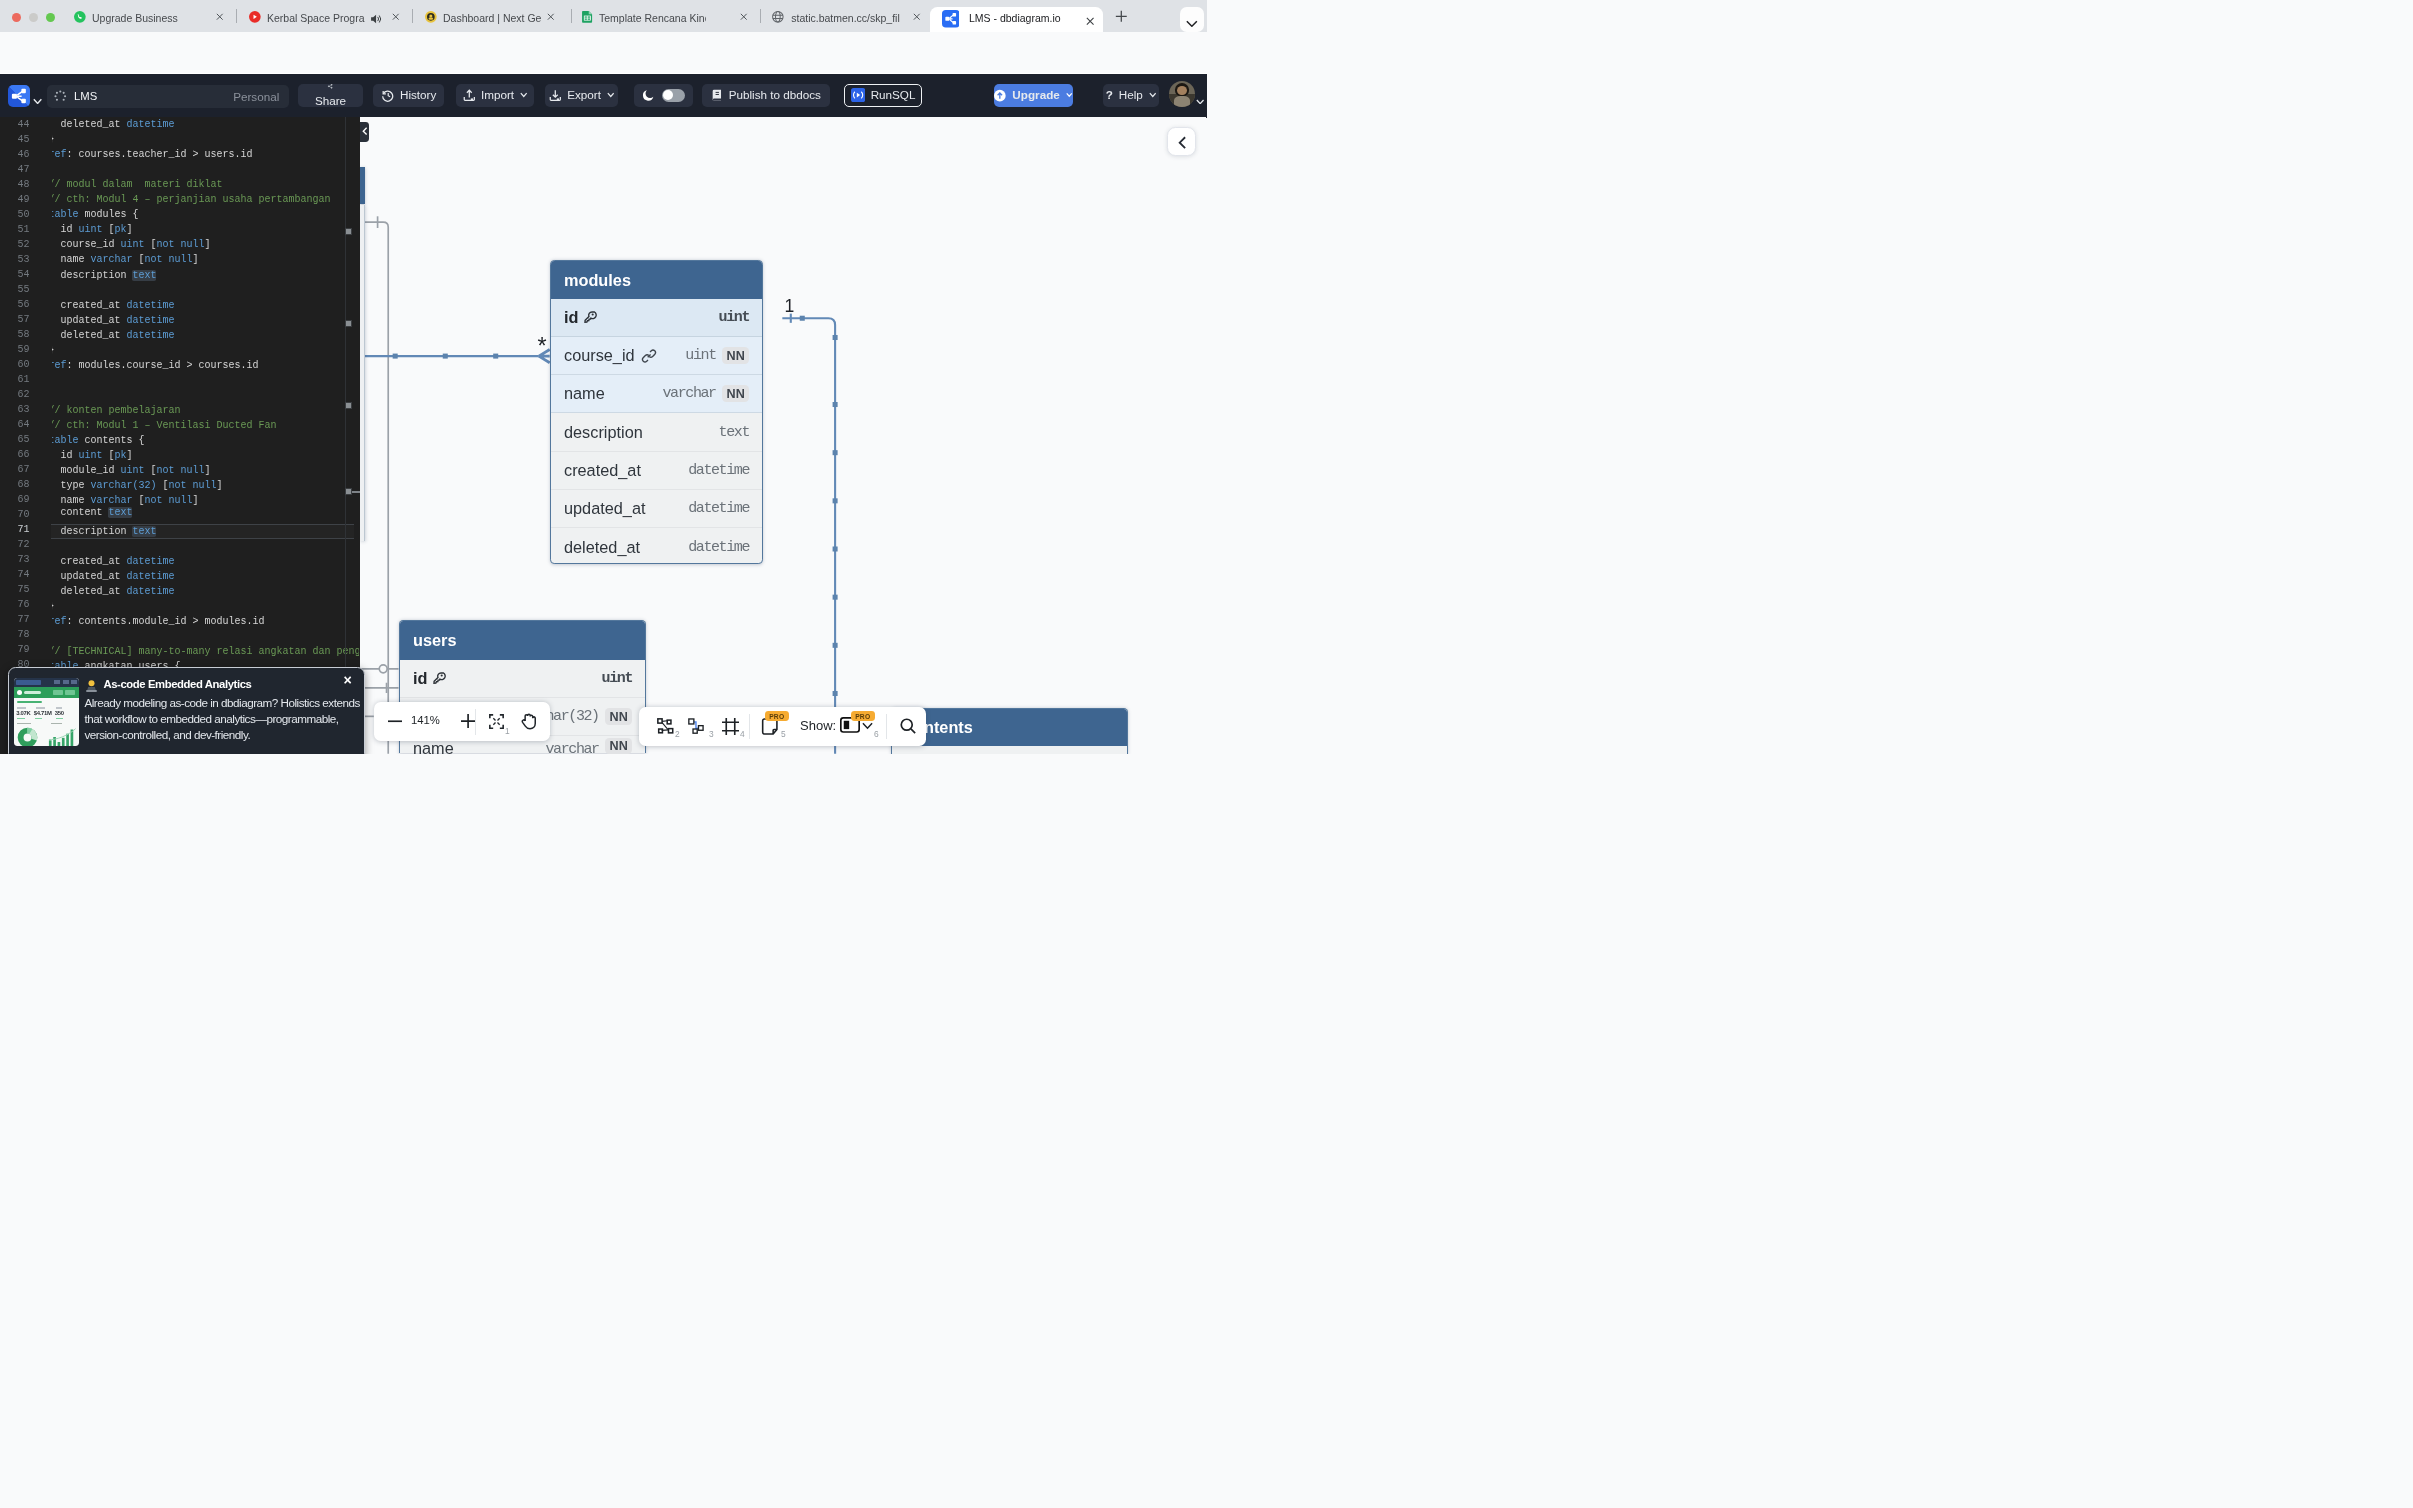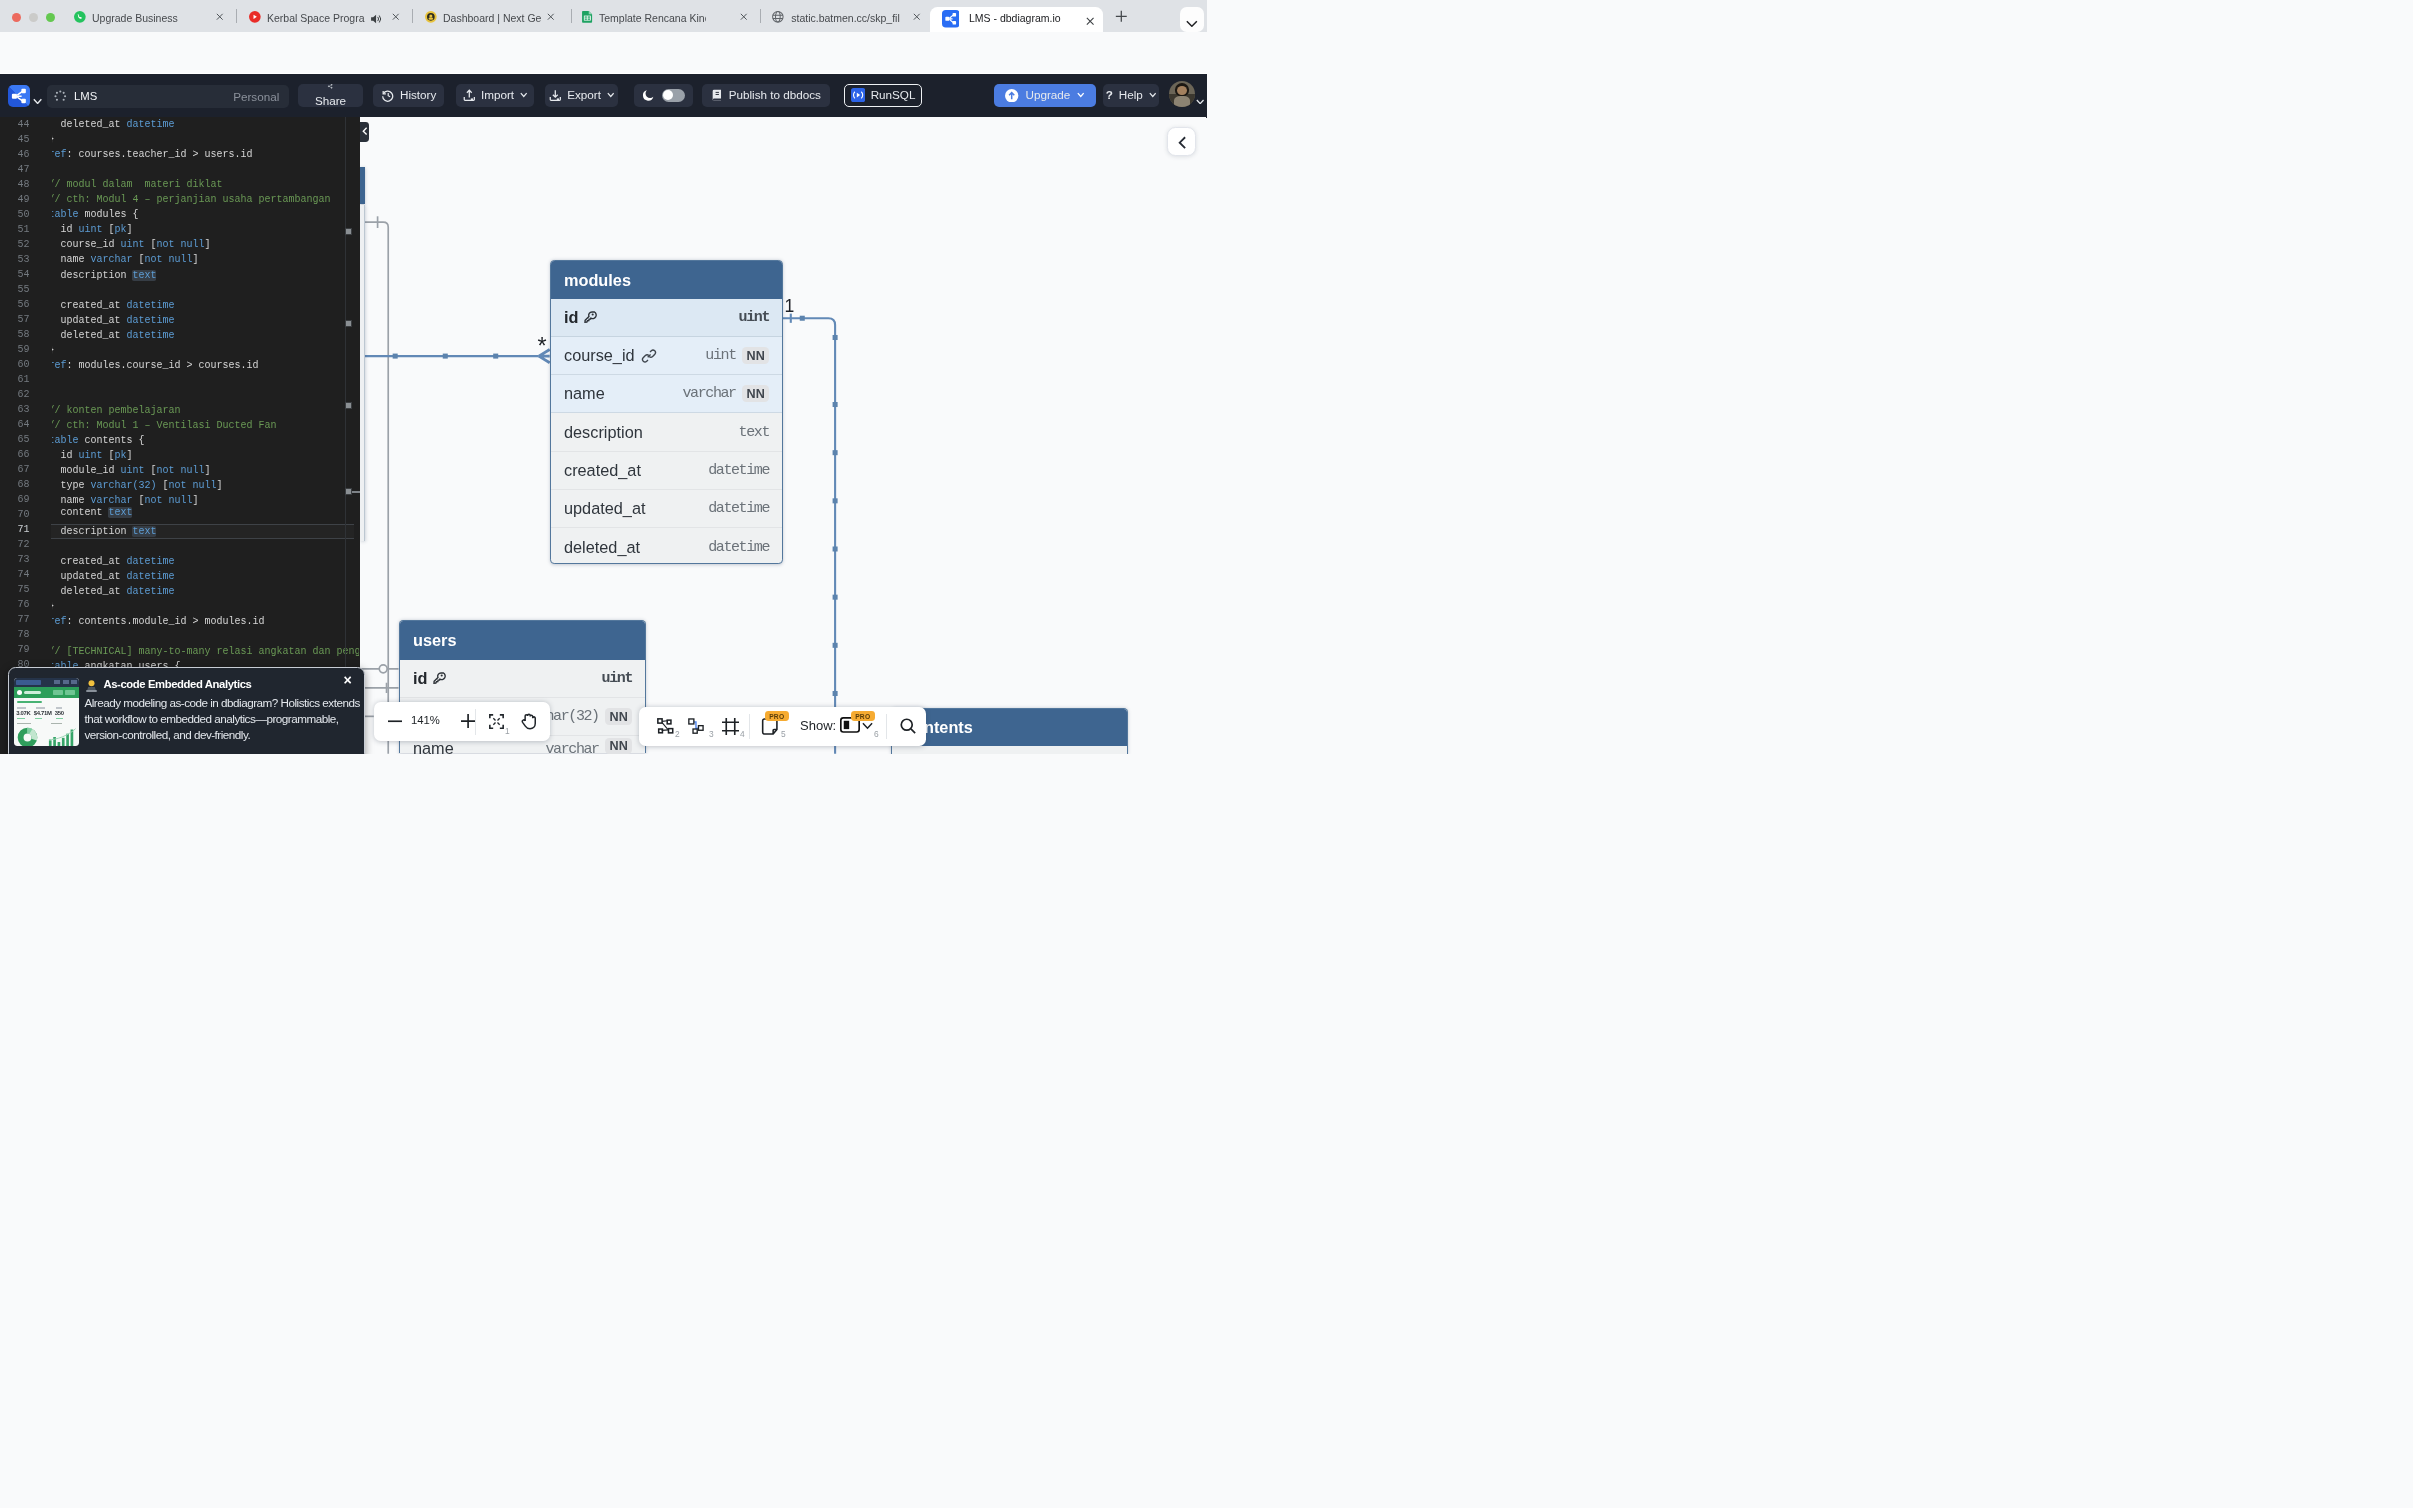--- a/index.html
+++ b/index.html
@@ -280,21 +280,21 @@
     <span>Publish to dbdocs</span>
   </div>
   <div class="abs abtn" style="left:844px;width:78px;background:transparent;border:1.3px solid #eef1f4;">
     <svg width="14.2" height="14.2" viewBox="0 0 17 17">
         <rect width="17" height="17" rx="3" fill="#2c63e8"></rect>
         <path d="M4.7 4.5a5.5 5.5 0 000 8M12.3 4.5a5.5 5.5 0 010 8" stroke="#fff" stroke-width="1.3" fill="none"></path>
         <path d="M7 5.6l4 2.9-4 2.9z" fill="#fff"></path>
       </svg>
     <span>RunSQL</span>
   </div>
-  <div class="abs abtn" style="left:994px;width:102px;background:#4b7ce1;font-weight:normal;gap:6.7px;">
+  <div class="abs abtn" style="left:994px;width:79px;background:#4b7ce1;font-weight:bold;gap:6.7px;">
     <svg width="13.4" height="13.4" viewBox="0 0 16 16">
         <circle cx="8" cy="8" r="8" fill="#fff"></circle>
         <path d="M8 12.2V4.6M4.9 7.4L8 4.3l3.1 3.1" stroke="#4b7ce1" stroke-width="1.8" fill="none"></path>
       </svg>
     <span>Upgrade</span>
     <svg width="7.5" height="5.9" viewBox="0 0 9 7">
         <path d="M1 1.3l3.5 4 3.5-4" stroke="#fff" stroke-width="1.6" fill="none"></path>
       </svg>
   </div>
   <div class="abs abtn" style="left:1103px;width:56px;">
@@ -387,21 +387,21 @@
         <rect x="564.2" y="627.5" width="6" height="6"></rect>
         <rect x="564.2" y="685" width="6" height="6"></rect>
     </g>
     <text x="217.5" y="283" font-size="28" fill="#1d2025" text-anchor="middle" font-family="Liberation Sans">*</text>
     <text x="512.7" y="233" font-size="21" fill="#1d2025" text-anchor="middle" font-family="Liberation Sans">1</text>
   </svg>
 
   <div class="abs" style="left:0;top:50px;width:5.4px;height:37px;background:#3e6590;box-shadow:0 0.8px 3.4px rgba(40,60,90,0.3);"></div>
   <div class="abs" style="left:0;top:88px;width:5.4px;height:336px;background:#eef0f2;border-right:0.8px solid #bcc7d1;box-shadow:0.8px 0.8px 3.4px rgba(40,60,90,0.2);"></div>
 
-  <div class="tbl" style="left:190px;top:143px;width:233px;height:304px;">
+  <div class="tbl" style="left:190px;top:143px;width:213px;height:304px;">
     <div class="thead" style="height:38px;">modules</div>
     <div class="trow" style="top:38px;height:38px;background:#dce8f3;border-bottom:0.8px solid #c6d4e0;">
       <span class="fname" style="font-weight:bold;color:#23272c;">id</span>
       <svg style="margin-left:5px;" width="14.2" height="14.2" viewBox="0 0 23 23">
           <path d="M14.5 3.2a5.3 5.3 0 00-4.9 7.3L3.4 16.7l-.2 3.1 3.1-.2.9-2.2 2.3-.3.3-2.3 2.3-.2.5-1.4a5.3 5.3 0 106-9.9z" fill="none" stroke="#2b3036" stroke-width="2.2"></path>
           <circle cx="15.7" cy="7.3" r="1.7" fill="#2b3036"></circle>
         </svg>
       <span class="ftype" style="font-weight:bold;color:#454c54;">uint</span>
     </div>
     <div class="trow" style="top:76px;height:38px;background:#e4eef8;border-bottom:0.8px solid #cdd9e4;">

